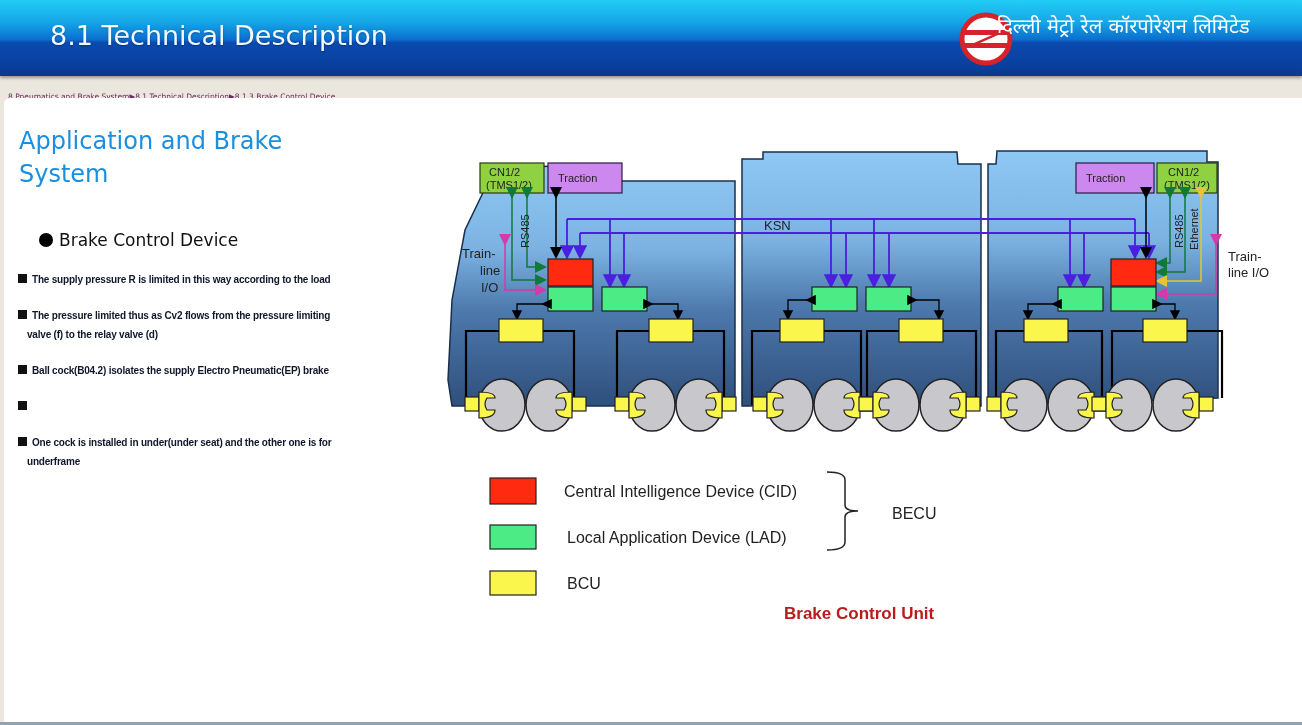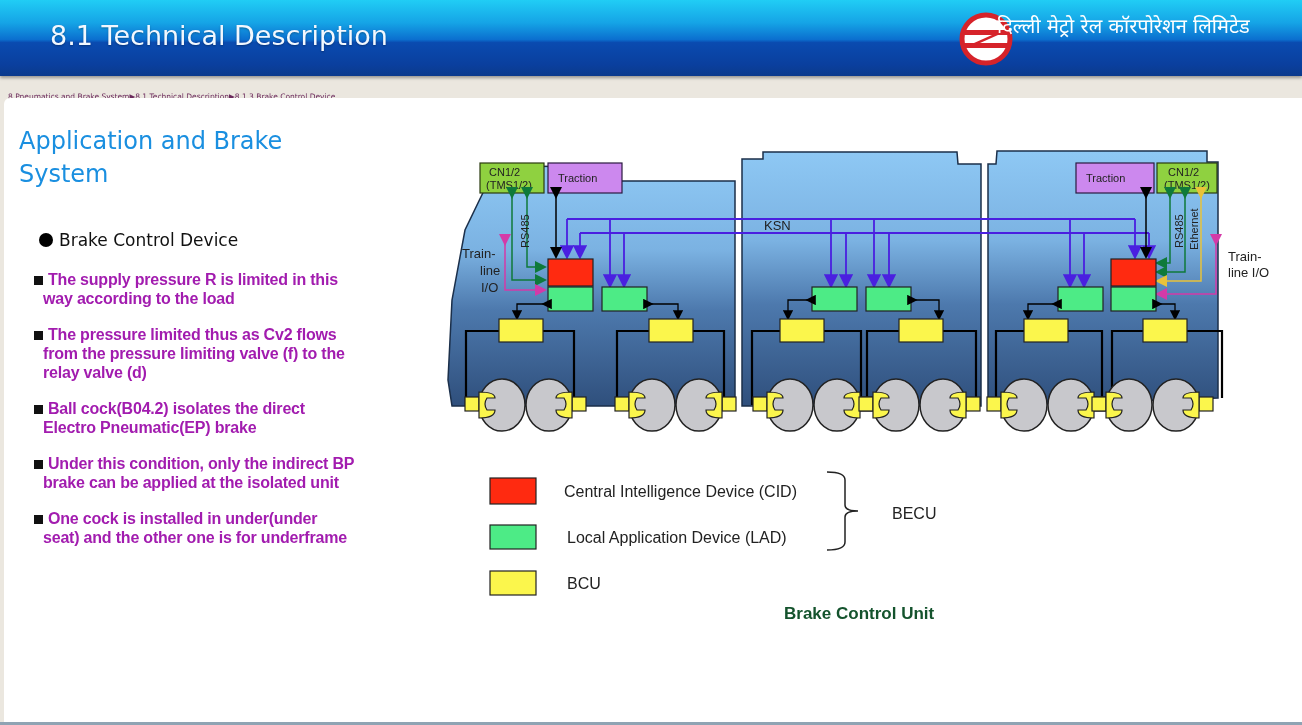--- a/index.html
+++ b/index.html
@@ -54,34 +54,34 @@
     position: absolute; left: 18px; top: 230px;
     font-family: "DejaVu Sans", sans-serif; font-size: 17px; color: #111;
     white-space: nowrap;
     margin-left: 21px;
   }
   .main-bullet .dot {
     display: inline-block; width: 14px; height: 14px; border-radius: 50%;
     background: #000; margin-right: 6px; vertical-align: -1px;
   }
   .bullets {
-    position: absolute; left: 34px; top: 270px; width: 320px;
-    font-family: "Liberation Sans", sans-serif; font-weight: bold; font-size: 16px;
-    color: #a21caf; line-height: 19px; letter-spacing: -0.2px;
+    position: absolute; left: 18px; top: 270px; width: 320px;
+    font-family: "Liberation Sans", sans-serif; font-weight: bold; font-size: 10px;
+    color: #0f172a; line-height: 19px; letter-spacing: -0.2px;
   }
   .bullets .item { position: relative; margin-bottom: 17px; padding-left: 9px; text-indent: -9px; }
   .bullets .sq {
     display: inline-block; width: 9px; height: 9px; background: #111;
     margin-right: 5px; vertical-align: 0px; text-indent: 0;
   }
   .diagram { position: absolute; left: 440px; top: 150px; }
   .legend-text { font-family: "Liberation Sans", sans-serif; font-size: 16px; fill: #222; }
   .diagram-caption {
     position: absolute; left: 784px; top: 604px;
-    font-family: "Liberation Sans", sans-serif; font-weight: bold; font-size: 17px; color: #14532d;
+    font-family: "Liberation Sans", sans-serif; font-weight: bold; font-size: 17px; color: #b91c1c;
     white-space: nowrap;
   }
   .small { font-family: "Liberation Sans", sans-serif; font-size: 11px; fill: #222; }
   .lbl { font-family: "Liberation Sans", sans-serif; font-size: 13px; fill: #222; }
 </style>
 </head>
 <body>
 
 <div class="header">
   <div class="header-title">8.1 Technical Description</div>
@@ -103,22 +103,22 @@
 
 <div class="section-title">Application and Brake System</div>
 
 <div class="main-bullet">
   <span class="dot"></span><span>Brake Control Device</span>
 </div>
 
 <div class="bullets">
   <div class="item"><span class="sq"></span><span>The supply pressure R is limited in this way according to the load</span></div>
   <div class="item"><span class="sq"></span><span>The pressure limited thus as Cv2 flows from the pressure limiting valve (f) to the relay valve (d)</span></div>
-  <div class="item"><span class="sq"></span><span>Ball cock(B04.2) isolates the direct Electro Pneumatic(EP) brake</span></div>
-  <div class="item"><span class="sq"></span><span>Under this condition, only the indirect BP brake can be applied at the isolated unit</span></div>
+  <div class="item"><span class="sq"></span><span>Ball cock(B04.2) isolates the supply Electro Pneumatic(EP) brake</span></div>
+  <div class="item"><span class="sq"></span></div>
   <div class="item"><span class="sq"></span><span>One cock is installed in under(under seat) and the other one is for underframe</span></div>
 </div>
 
 <svg class="diagram" width="862" height="460" viewBox="440 150 862 460">
   <defs>
     <linearGradient id="carGrad" x1="0" y1="0" x2="0" y2="1">
       <stop offset="0" stop-color="#8ec8f4"></stop>
       <stop offset="0.35" stop-color="#7bb2e2"></stop>
       <stop offset="0.6" stop-color="#4d79ad"></stop>
       <stop offset="1" stop-color="#2f4f7c"></stop>

